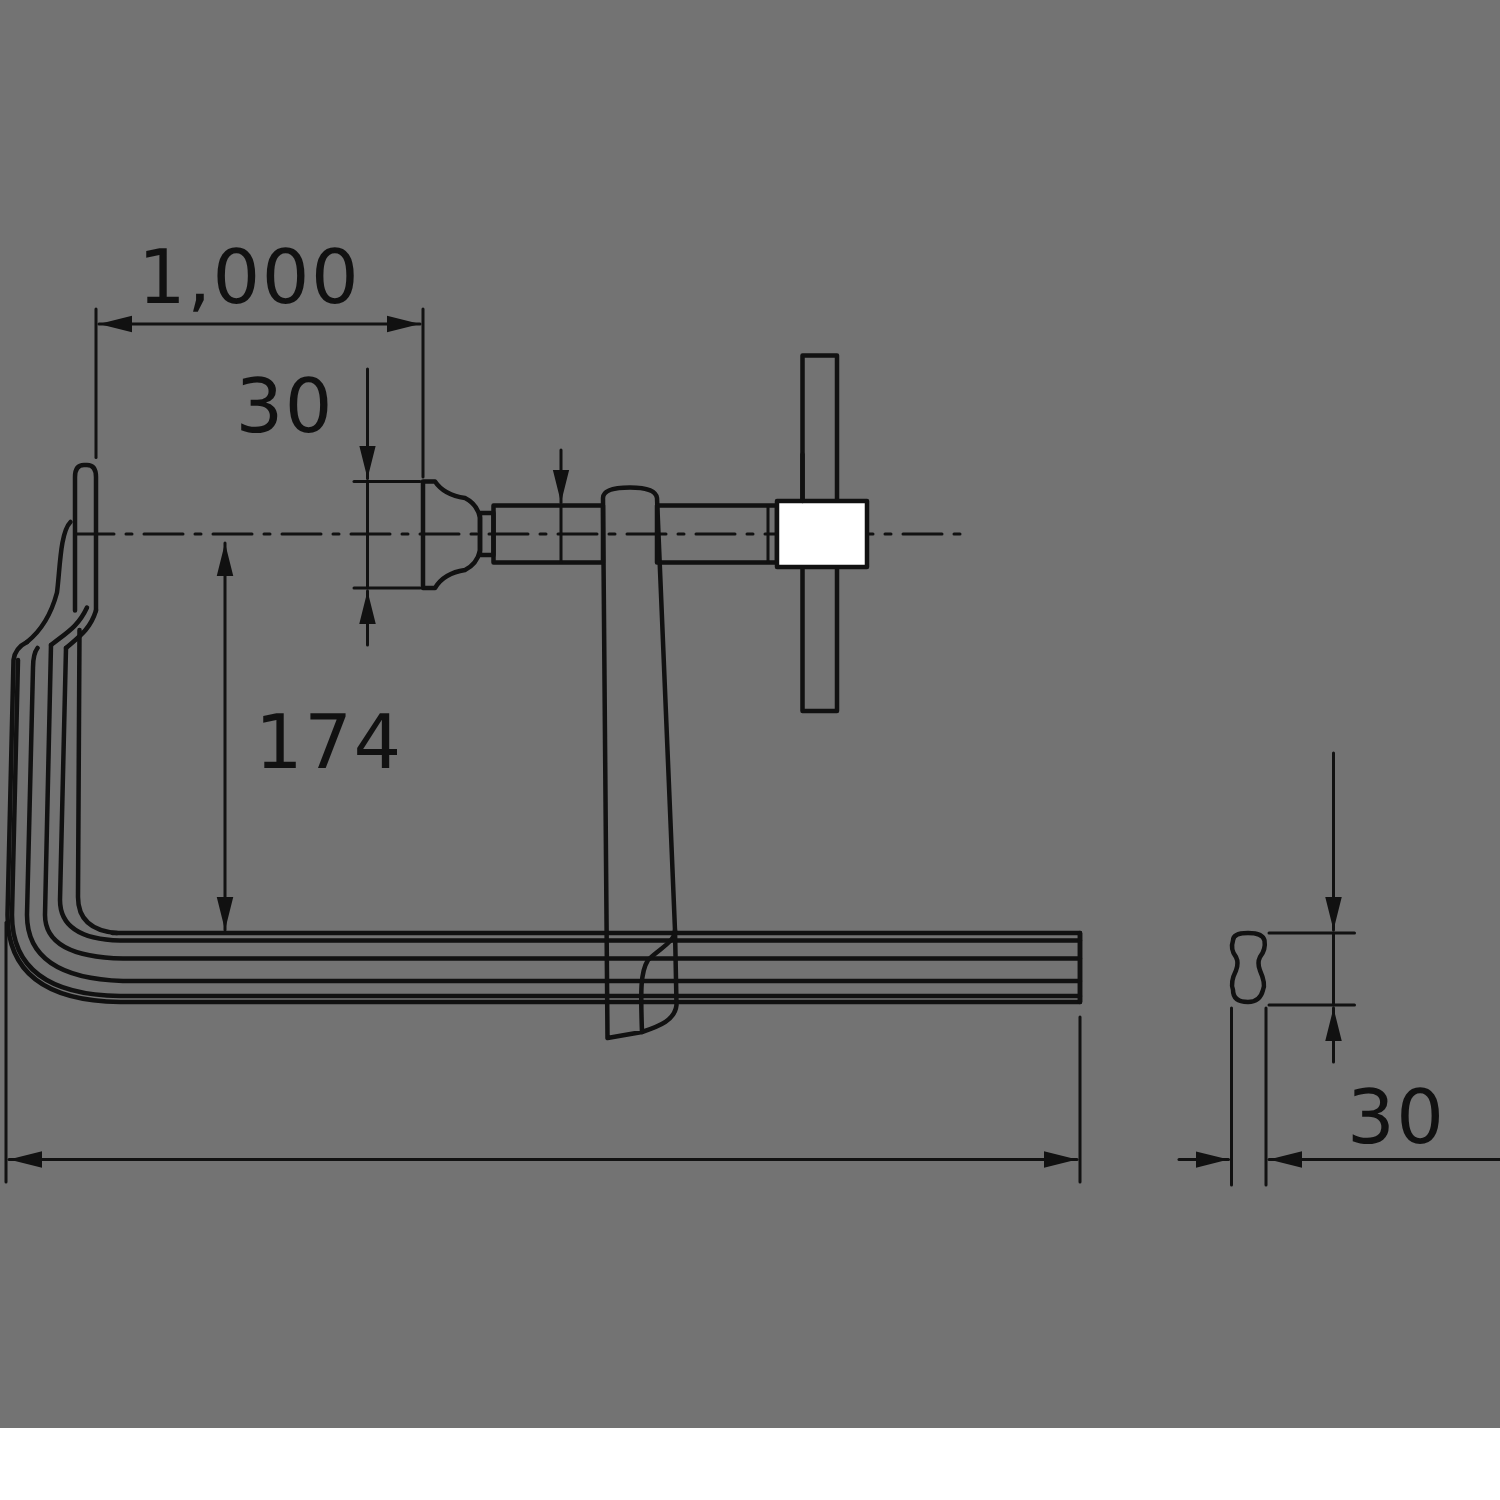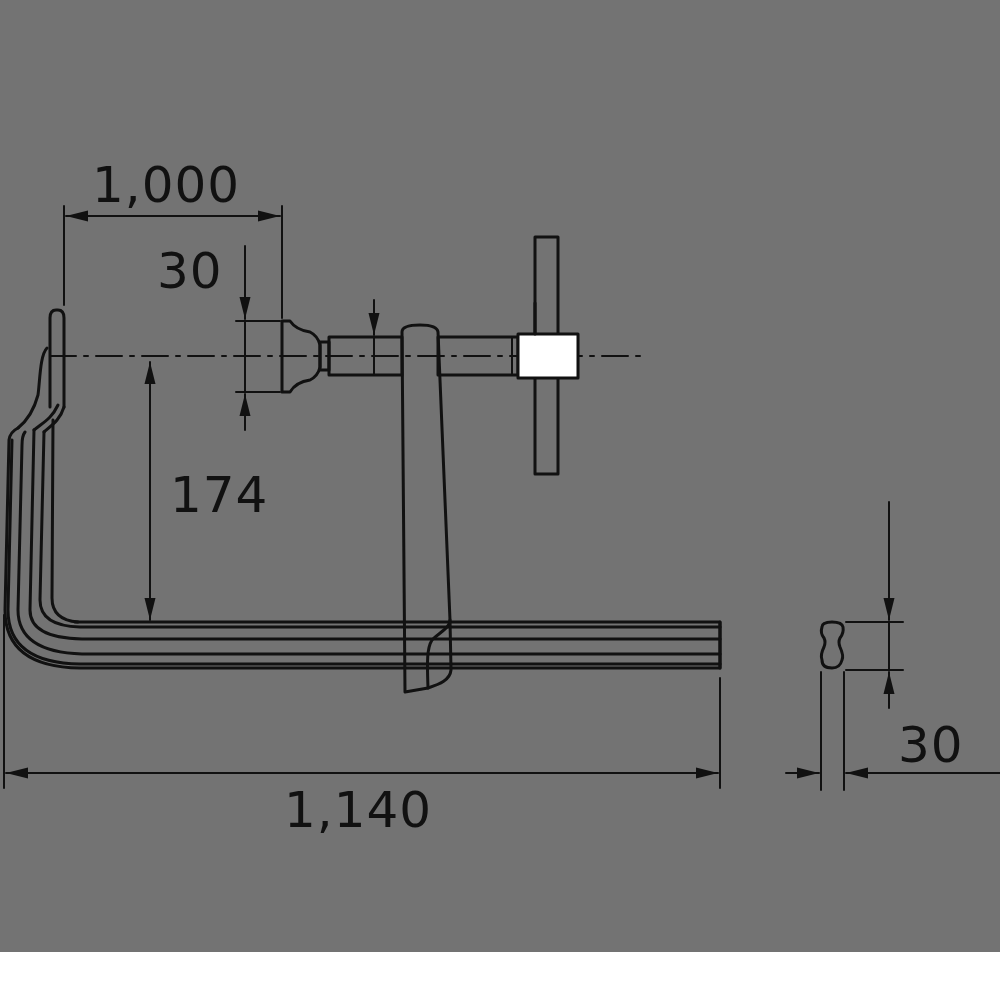--- a/index.html
+++ b/index.html
@@ -121,15 +121,14 @@
       <line x1="821" y1="672" x2="821" y2="790"></line>
       <line x1="844" y1="672" x2="844" y2="790"></line>
       <line x1="786" y1="773" x2="819" y2="773" marker-end="url(#arrL)"></line>
       <line x1="1000" y1="773" x2="846" y2="773" marker-end="url(#arrL)"></line>
     </g>
   </svg>
 
   <div class="dim-label" style="left:92px; top:160px;">1,000</div>
   <div class="dim-label" style="left:157px; top:246px;">30</div>
   <div class="dim-label" style="left:170px; top:470px;">174</div>
-  <div class="dim-label" style="left:284px; top:785px;">1,140</div>
   <div class="dim-label" style="left:898px; top:720px;">30</div>
 </div>
 
 </body></html>

